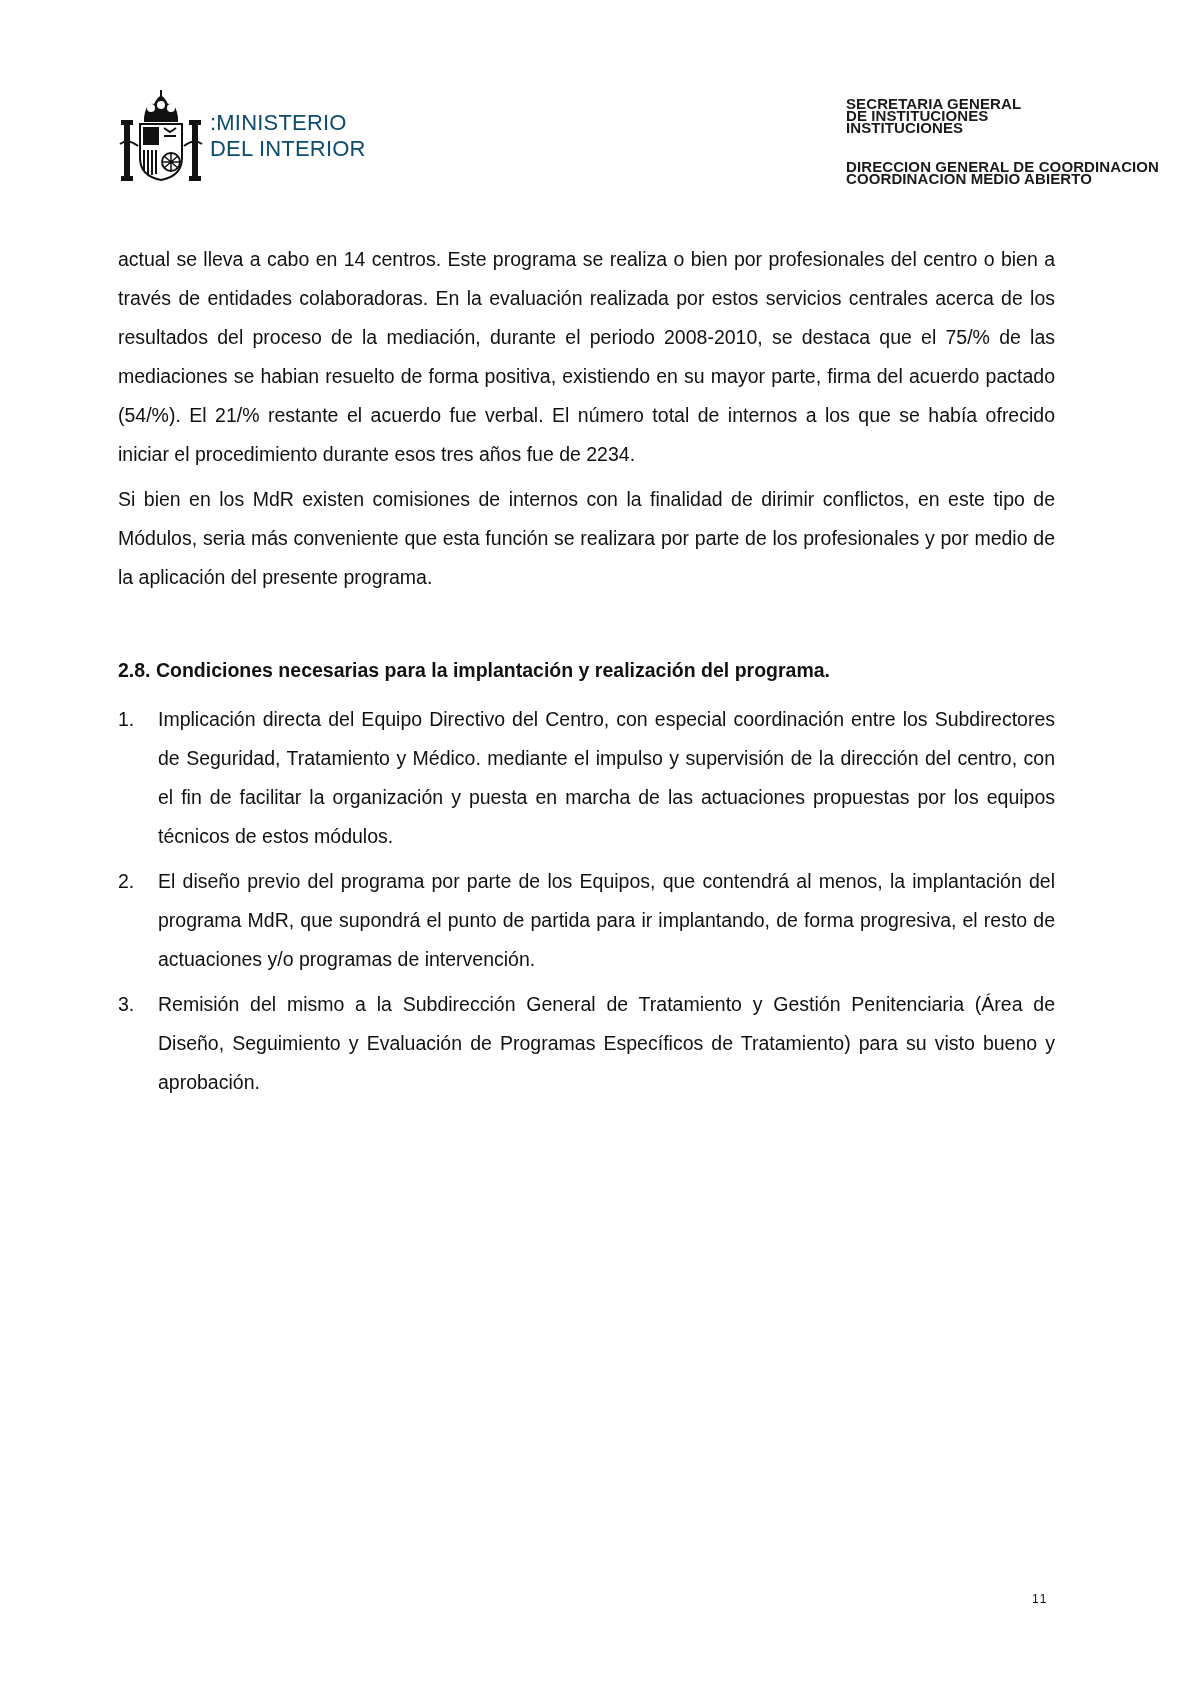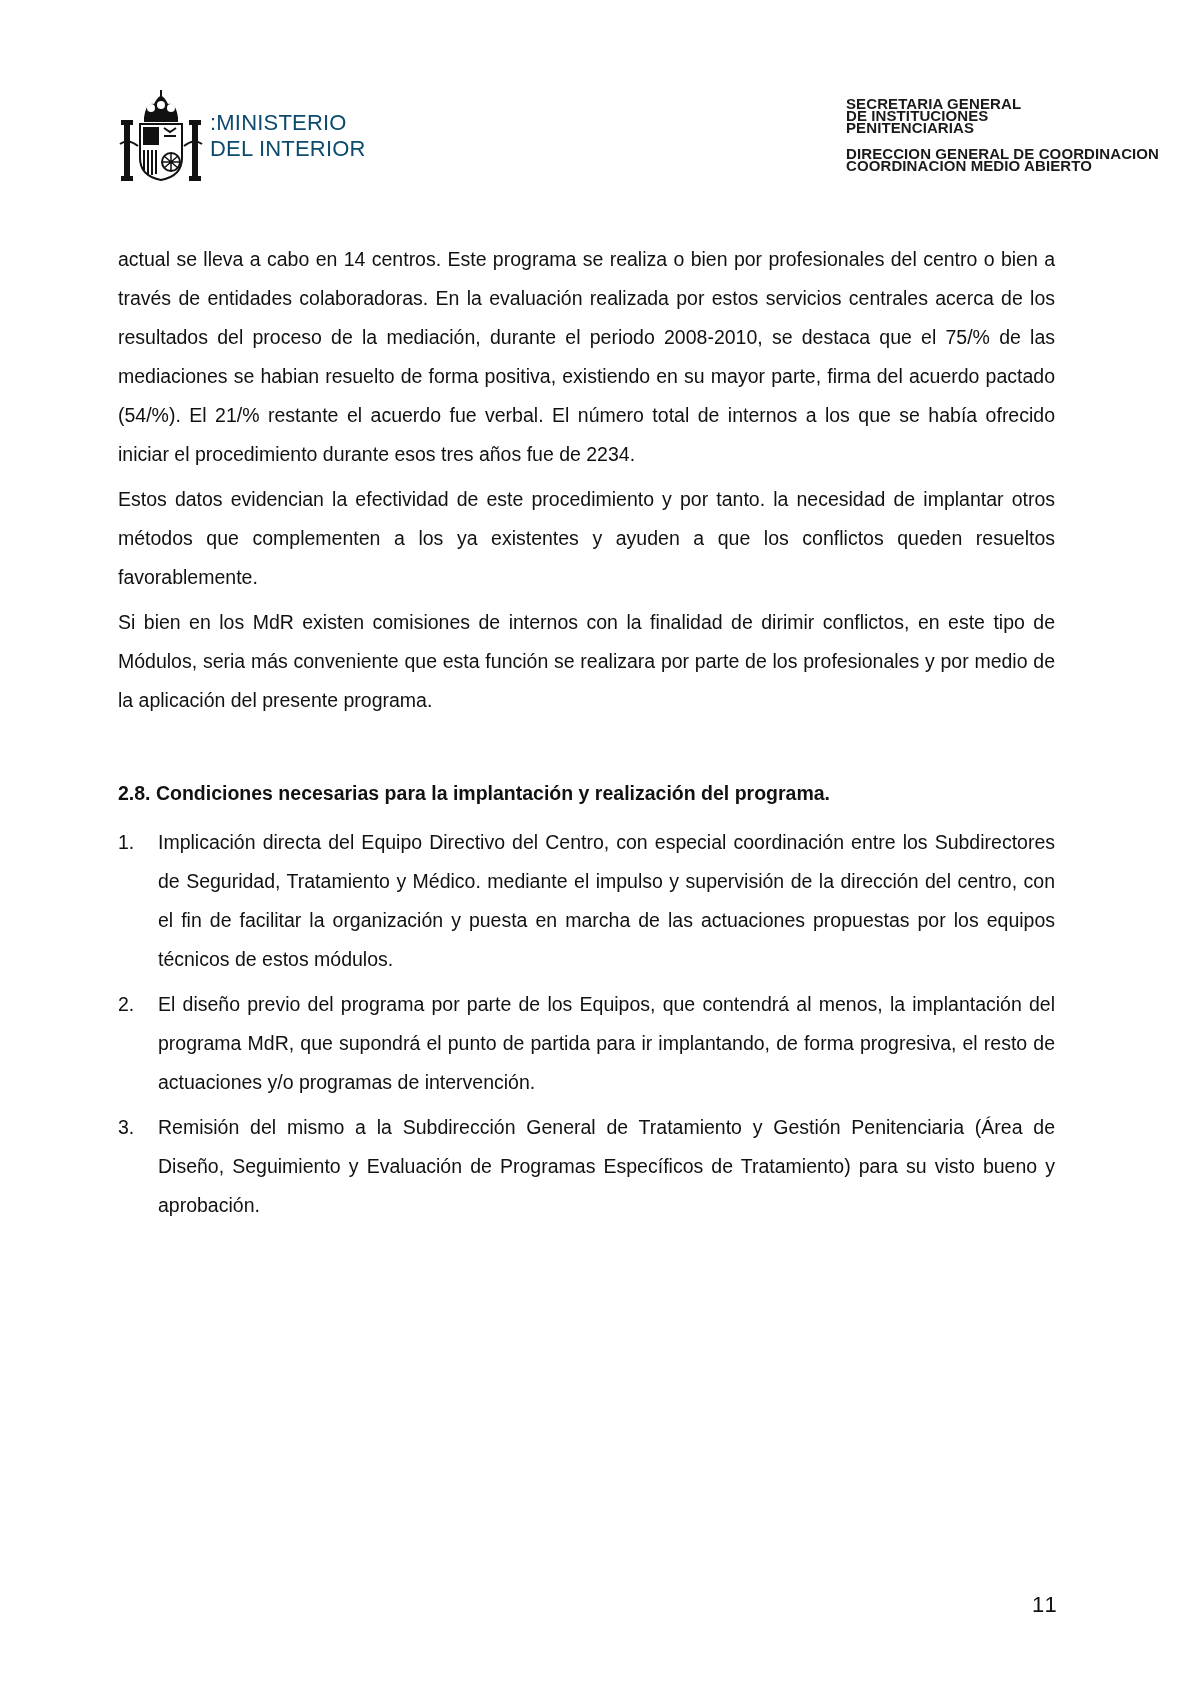--- a/index.html
+++ b/index.html
@@ -2,29 +2,29 @@
 <html><head>
 <meta charset="utf-8">
 <style>
   html, body { margin: 0; padding: 0; background: #ffffff; }
   body { width: 1184px; height: 1692px; position: relative; overflow: hidden; color: #111; font-family: "Liberation Sans", sans-serif; }
   .header-left { position: absolute; left: 116px; top: 88px; display: flex; align-items: flex-start; }
   .crest { width: 90px; height: 100px; }
   .ministry { margin-left: 4px; margin-top: 22px; font-size: 22px; line-height: 26px; letter-spacing: 0.2px; color: #0c4a6e; }
   .ministry div { white-space: nowrap; }
   .header-right { position: absolute; left: 846px; top: 98px; font-size: 15px; line-height: 12px; font-weight: bold; color: #1a1a1a; letter-spacing: 0.1px; }
-  .header-right .block2 { margin-top: 14px; }
+  .header-right .block2 { margin-top: 27px; }
   .header-right div { white-space: nowrap; }
   .content { position: absolute; left: 118px; top: 240px; width: 937px; font-size: 19.5px; line-height: 39px; text-align: justify; }
   .content p { margin: 0 0 6px 0; }
   .section-title { font-weight: bold; margin: 54px 0 10px 0 !important; }
   ol.conditions { list-style: none; margin: 0; padding: 0; }
   ol.conditions li { position: relative; padding-left: 40px; margin-bottom: 6px; }
   ol.conditions li .num { position: absolute; left: 0; top: 0; }
-  .page-number { position: absolute; left: 1032px; top: 1592px; font-size: 22px; letter-spacing: 2px; }
+  .page-number { position: absolute; left: 1032px; top: 1592px; font-size: 12px; letter-spacing: 2px; }
 </style>
 </head>
 <body>
 
 <div class="header-left">
   <svg class="crest" viewBox="0 0 90 100">
 
     <path d="M28 30 Q30 14 38 16 Q42 8 45 8 Q48 8 52 16 Q60 14 62 30 Z" fill="#111"></path>
     <circle cx="35" cy="20" r="4" fill="#fff"></circle>
       <circle cx="45" cy="17" r="4" fill="#fff"></circle>
@@ -50,31 +50,30 @@
   <div class="ministry">
     <div>:MINISTERIO</div>
     <div>DEL INTERIOR</div>
   </div>
 </div>
 
 <div class="header-right">
   <div class="block1">
     <div>SECRETARIA GENERAL</div>
     <div>DE INSTITUCIONES</div>
-    <div>PENITENCIARIAS</div>
+    <div>INSTITUCIONES</div>
   </div>
   <div class="block2">
     <div>DIRECCION GENERAL DE COORDINACION</div>
     <div>COORDINACION MEDIO ABIERTO</div>
   </div>
 </div>
 
 <div class="content">
   <p>actual se lleva a cabo en 14 centros. Este programa se realiza o bien por profesionales del centro o bien a través de entidades colaboradoras. En la evaluación realizada por estos servicios centrales acerca de los resultados del proceso de la mediación, durante el periodo 2008-2010, se destaca que el 75/% de las mediaciones se habian resuelto de forma positiva, existiendo en su mayor parte, firma del acuerdo pactado (54/%). El 21/% restante el acuerdo fue verbal. El número total de internos a los que se había ofrecido iniciar el procedimiento durante esos tres años fue de 2234.</p>
-  <p>Estos datos evidencian la efectividad de este procedimiento y por tanto. la necesidad de implantar otros métodos que complementen a los ya existentes y ayuden a que los conflictos queden resueltos favorablemente.</p>
   <p>Si bien en los MdR existen comisiones de internos con la finalidad de dirimir conflictos, en este tipo de Módulos, seria más conveniente que esta función se realizara por parte de los profesionales y por medio de la aplicación del presente programa.</p>
 
   <p class="section-title">2.8. Condiciones necesarias para la implantación y realización del programa.</p>
 
   <ol class="conditions">
     <li>
       <span class="num">1.</span>
       <span>Implicación directa del Equipo Directivo del Centro, con especial coordinación entre los Subdirectores de Seguridad, Tratamiento y Médico. mediante el impulso y supervisión de la dirección del centro, con el fin de facilitar la organización y puesta en marcha de las actuaciones propuestas por los equipos técnicos de estos módulos.</span>
     </li>
     <li>

